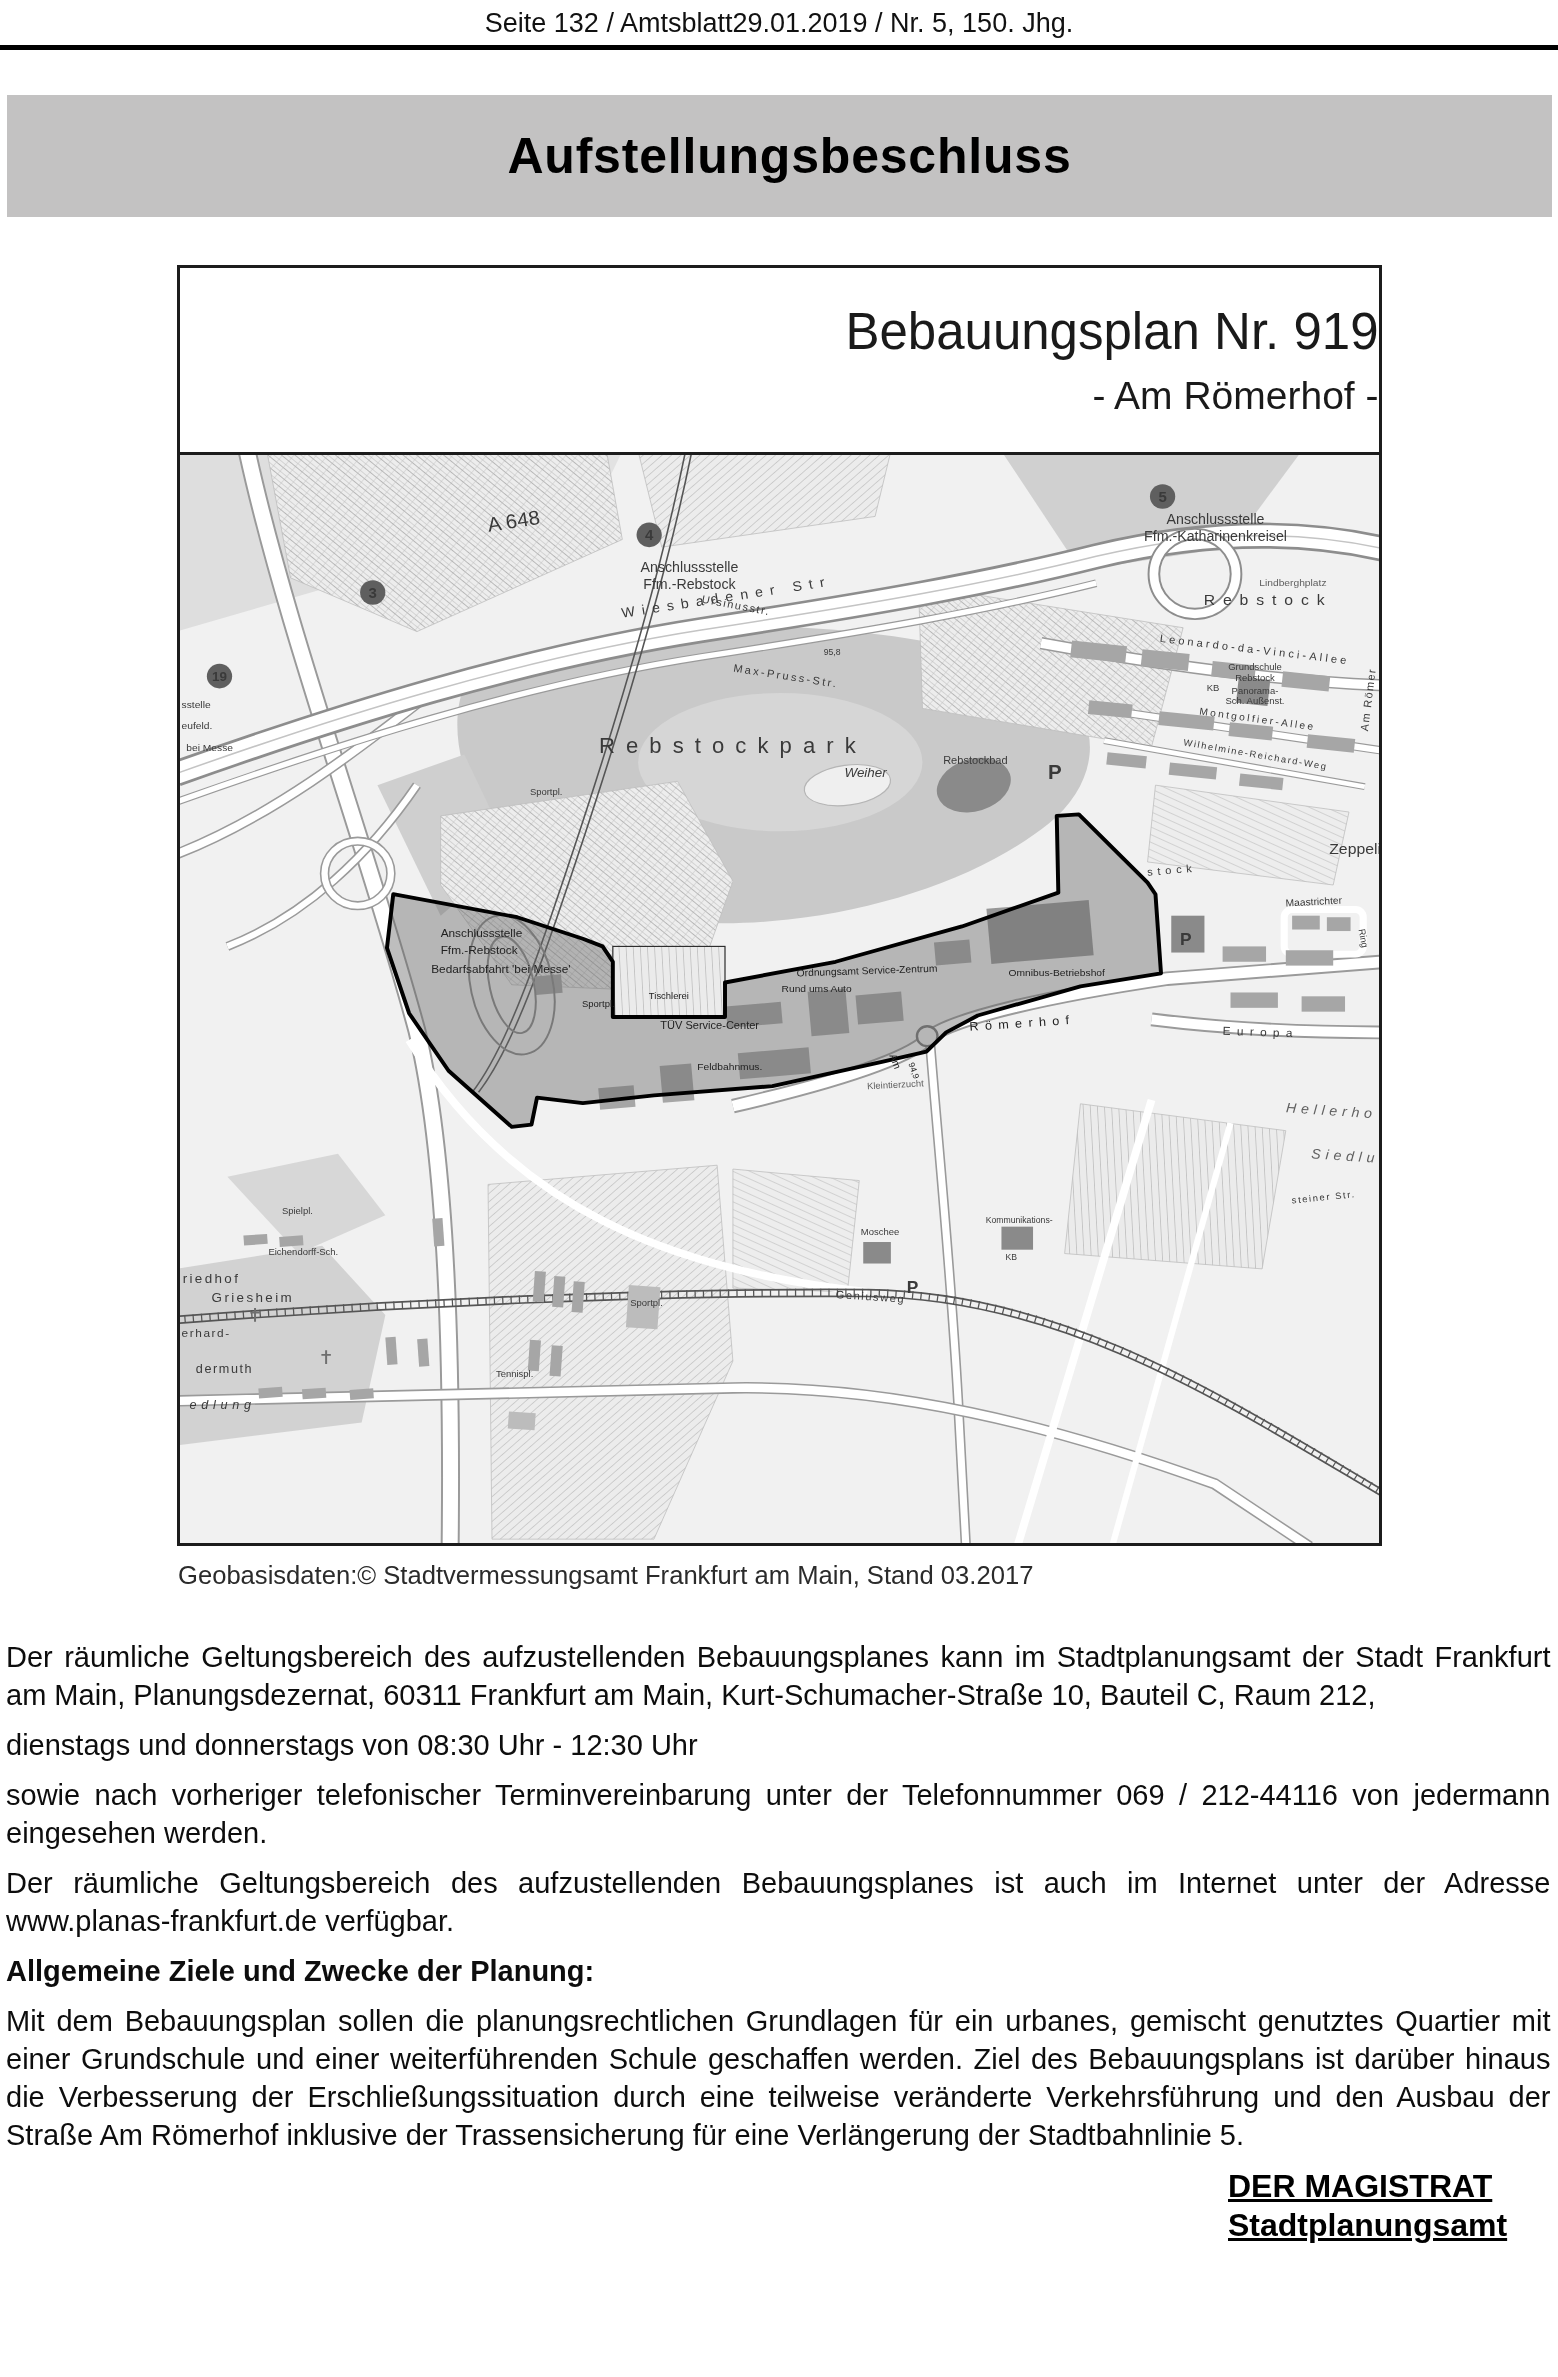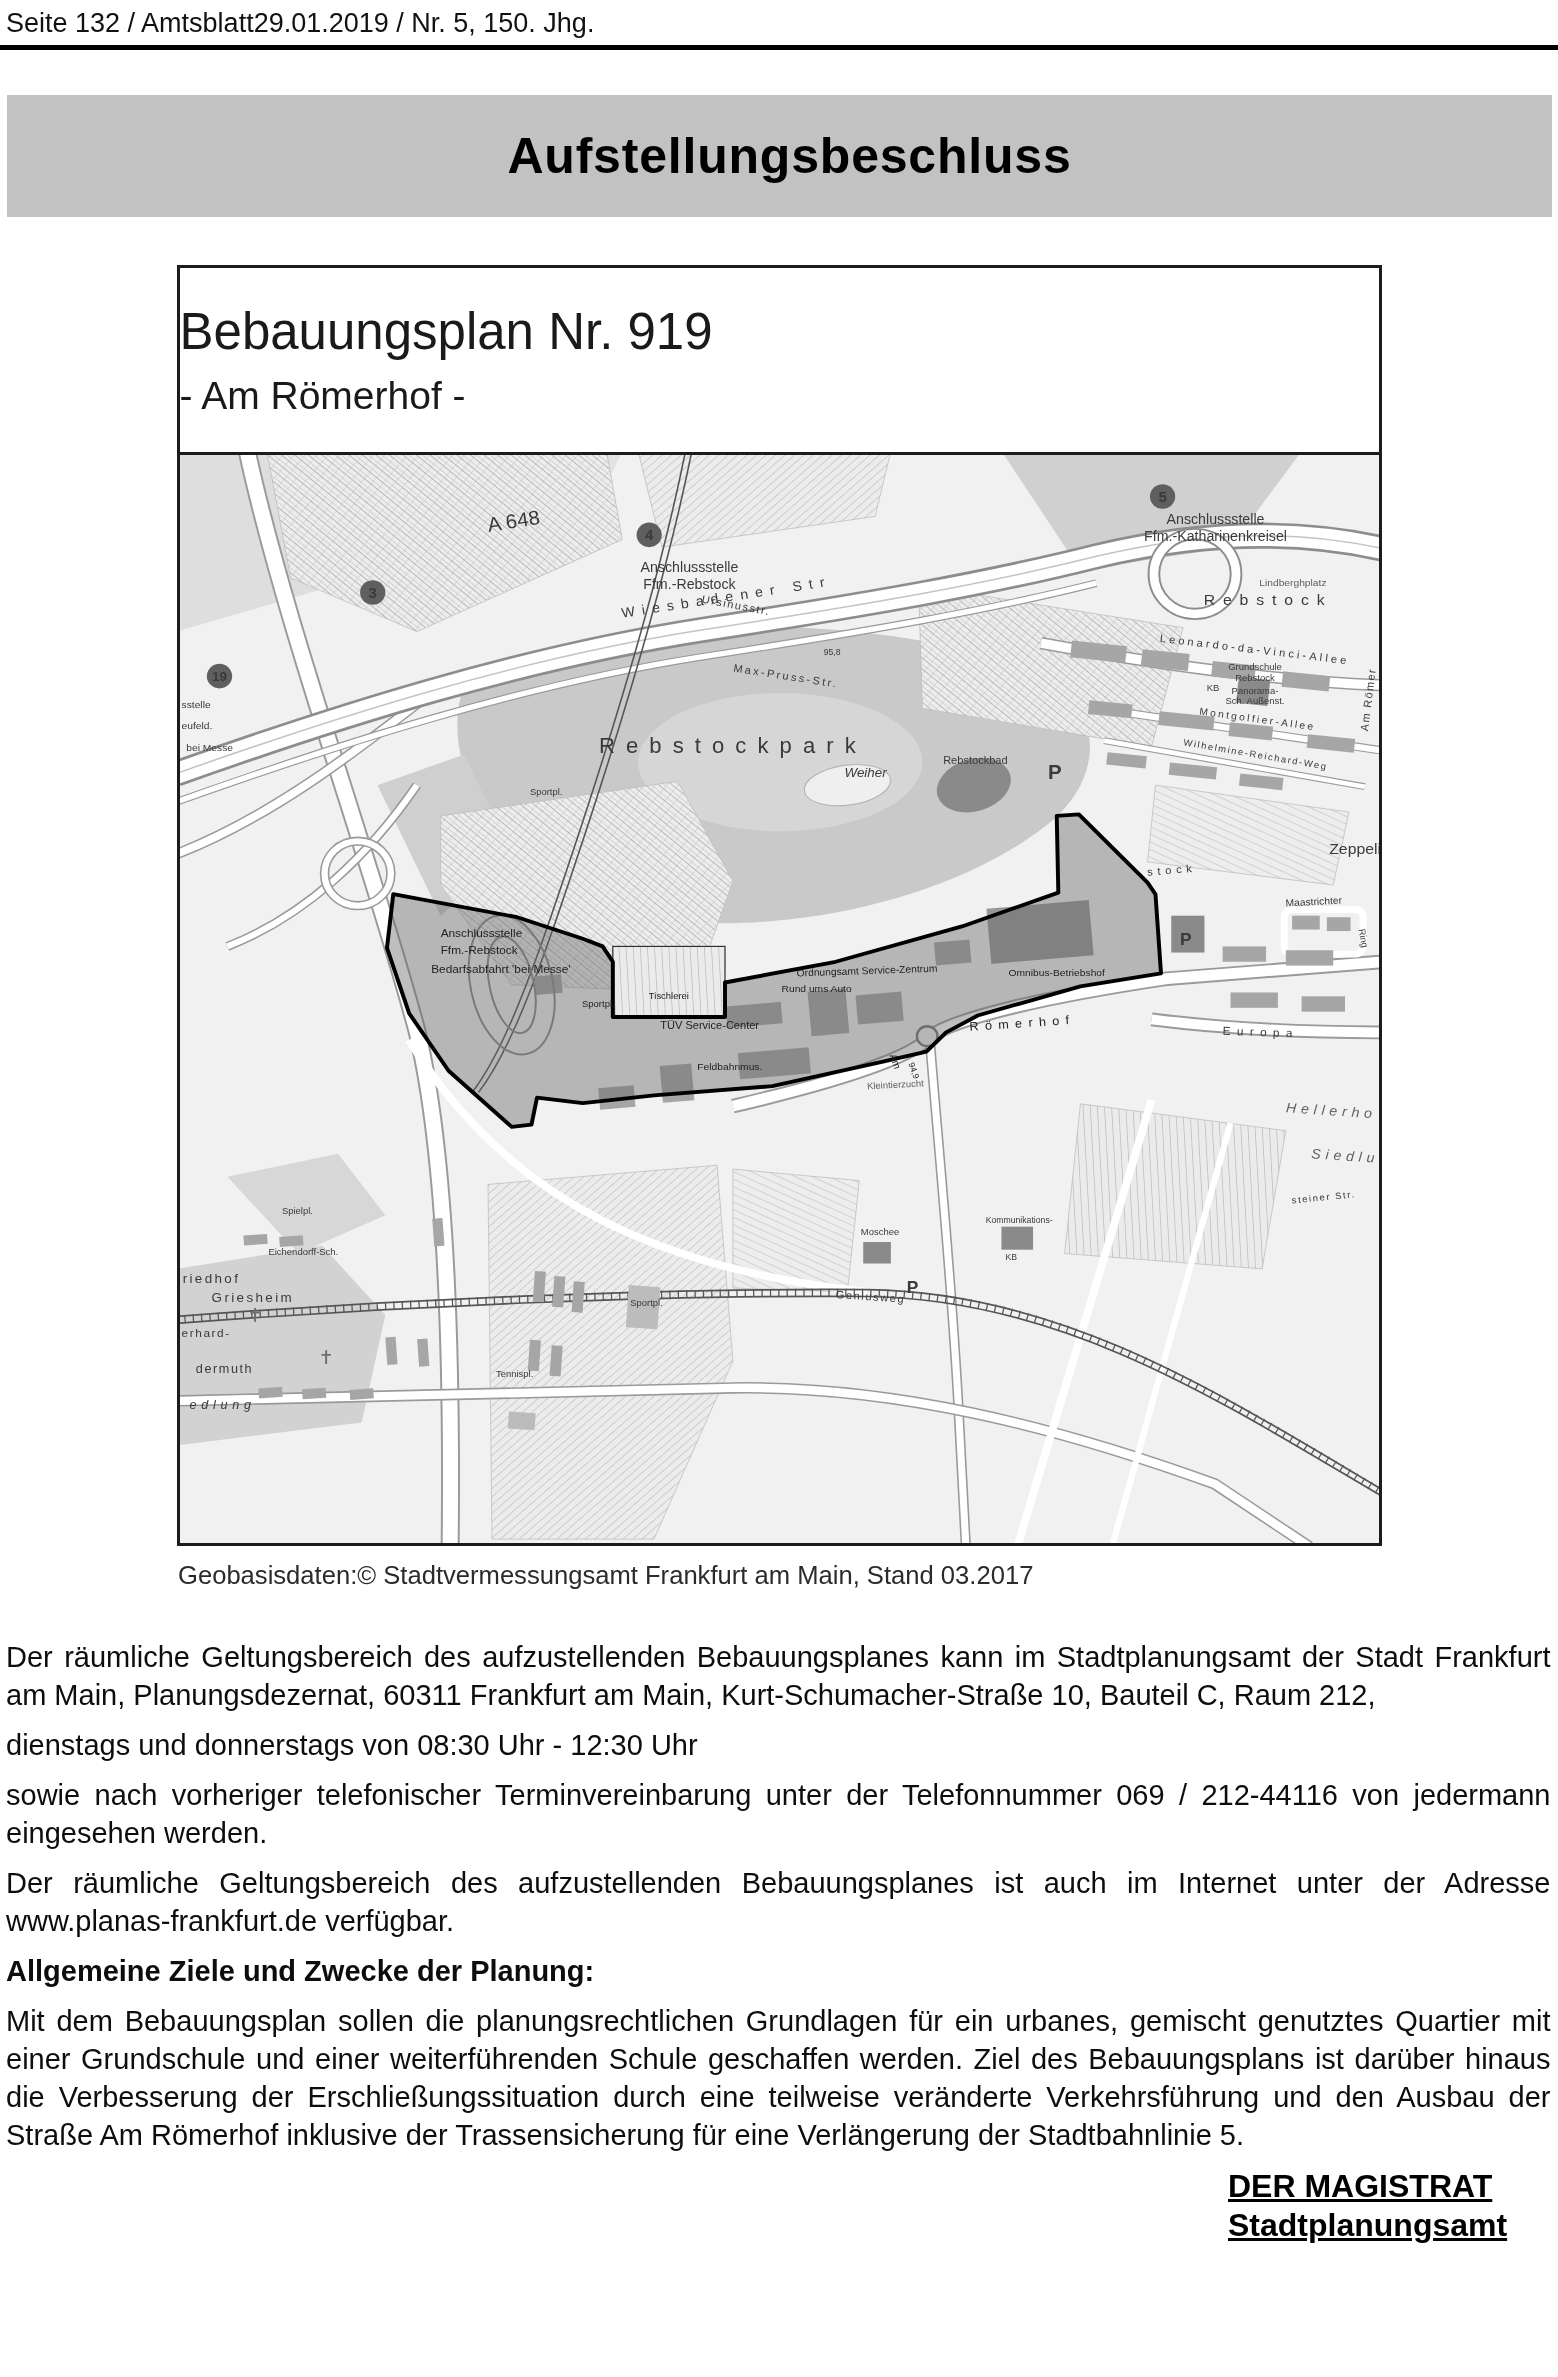--- a/index.html
+++ b/index.html
@@ -1,25 +1,25 @@
 <!DOCTYPE html>
 <html style="font-size:12px"><head>
 <meta charset="utf-8">
 <style>
   html,body{margin:0;padding:0;background:#ffffff;}
   .page{position:relative;width:1558px;font-family:"Liberation Sans",sans-serif;color:#111;background:#fff;}
   
-  .hdr{display:flex;justify-content:flex-start;align-items:flex-end;padding:7.5px 6px 4.5px 6px;font-size:27px;}
+  .hdr{display:flex;justify-content:center;align-items:flex-end;padding:7.5px 6px 4.5px 6px;font-size:27px;}
   .hdr-rule{height:5.3px;background:#000;margin:1.5px 0 0 0;}
   
   .banner{margin:45px auto 0 auto;width:1524px;height:122px;background:#c3c2c2;display:flex;align-items:center;justify-content:center;padding-left:21px;}
   .banner h1{margin:0;font-size:50px;font-weight:bold;letter-spacing:0.8px;color:#000;}
   
   .mapfig{margin:48px auto 0 auto;width:1199px;border:3px solid #1c1c1c;}
-  .fig-title{height:184px;border-bottom:3px solid #1c1c1c;display:flex;flex-direction:column;align-items:flex-start;justify-content:center;gap:13.5px;background:#fff;}
+  .fig-title{height:184px;border-bottom:3px solid #1c1c1c;display:flex;flex-direction:column;align-items:flex-end;justify-content:center;gap:13.5px;background:#fff;}
   .fig-title .t1{font-size:51px;color:#1a1a1a;}
   .fig-title .t2{font-size:39px;color:#1a1a1a;}
   .map-wrap{height:1088px;overflow:hidden;background:#f1f1f1;}
   .map-wrap svg{display:block;width:100%;height:100%;}
   
   .caption{margin:15px 0 0 178px;font-size:25.6px;color:#2b2b2b;}
   
   .body-text{margin:48px 7.5px 0 6px;font-size:29px;line-height:38px;text-align:justify;color:#0d0d0d;}
   .body-text p{margin:0 0 12px 0;}
   .body-text p.heading{font-weight:bold;text-align:left;}

